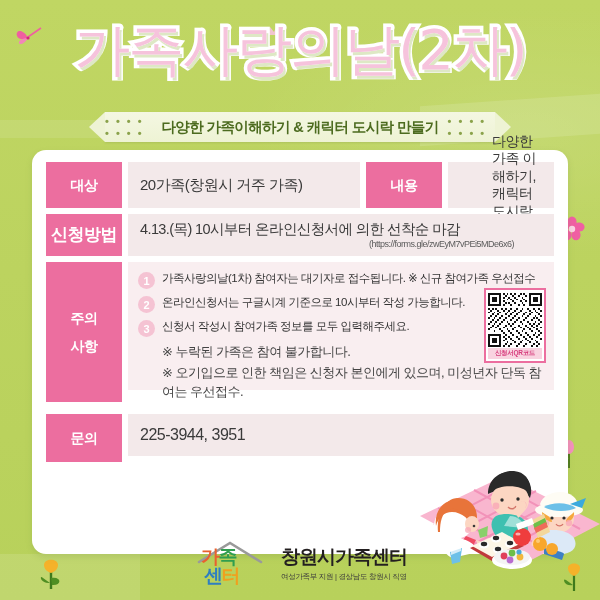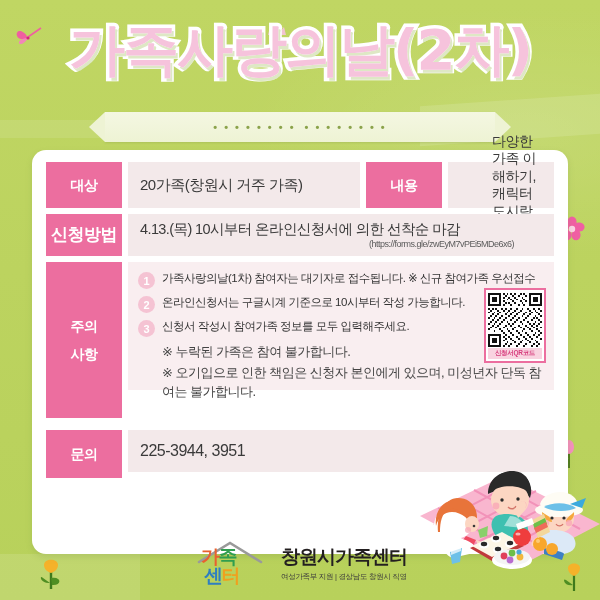--- a/index.html
+++ b/index.html
@@ -31,21 +31,21 @@
              background: rgba(255,255,255,0.12); }
 
   
   .title-wrap {
     position: absolute; left: 0; top: 22px; width: 600px;
     text-align: center;
   }
   .title {
     display: inline-block;
     font-family: "DejaVu Sans", sans-serif;
-    font-size: 56px; font-weight: bold;
+    font-size: 56px; font-weight: normal;
     letter-spacing: -2px;
     color: #f6c3dc;
     line-height: 1.0;
     -webkit-text-stroke: 7px #ffffff;
     paint-order: stroke fill;
     text-shadow:
       0 0 0 #fff,
       2px 3px 0 rgba(160,190,90,0.35);
     text-align: right;
   }
@@ -115,21 +115,21 @@
 
   .row.apply .val { flex: 1 1 auto; height: 42px;
                     flex-direction: column; align-items: stretch;
                     justify-content: center; }
   .apply-main { font-size: 14.5px; letter-spacing: -0.6px; }
   .apply-url  { font-size: 9px; color: #5b5b5b; text-align: right;
                 padding-right: 28px; margin-top: 1px; }
 
   
   .row.notes { align-items: stretch; }
-  .row.notes .lbl { height: 156px; flex-direction: column; gap: 12px; }
+  .row.notes .lbl { height: 140px; flex-direction: column; gap: 12px; }
   .notes-body {
     background: #f9eef0; flex: 1 1 auto; height: 128px;
     position: relative; padding: 9px 10px 6px 10px;
   }
   .note {
     display: flex; align-items: flex-start; gap: 7px;
     margin-bottom: 6px;
   }
   .num {
     flex: 0 0 17px; width: 17px; height: 17px; border-radius: 50%;
@@ -219,20 +219,21 @@
   <svg class="deco crown" viewBox="0 0 22 12">
     <path d="M2 11 L4 3 L8 8 L11 1 L14 8 L18 3 L20 11 Z" fill="#f6c3dc" opacity="0.9"></path>
   </svg>
 
   <div class="title-wrap">
     <span class="title">가족사랑의날(2차)</span>
   </div>
 
   <div class="ribbon">
     <span class="ribbon-dots">• • • • • • • •</span>
+    <span class="ribbon-text">다양한 가족이해하기 &amp; 캐릭터 도시락 만들기</span>
     <span class="ribbon-dots">• • • • • • • •</span>
   </div>
 
   <svg class="deco flower-r" viewBox="0 0 28 28">
     <g fill="#f05fa3">
       <ellipse cx="14" cy="7" rx="4.6" ry="5.6"></ellipse>
       <ellipse cx="21" cy="12" rx="5.6" ry="4.6"></ellipse>
       <ellipse cx="18" cy="20" rx="4.6" ry="5.2"></ellipse>
       <ellipse cx="9" cy="20" rx="4.6" ry="5.2"></ellipse>
       <ellipse cx="6" cy="12" rx="5.4" ry="4.6"></ellipse>
@@ -294,21 +295,21 @@
           </div>
           <div class="note">
             <span class="num">2</span>
             <span class="note-txt">온라인신청서는 구글시계 기준으로 10시부터 작성 가능합니다.</span>
           </div>
           <div class="note">
             <span class="num">3</span>
             <span class="note-txt">신청서 작성시 참여가족 정보를 모두 입력해주세요.</span>
           </div>
           <div class="note-sub">※ 누락된 가족은 참여 불가합니다.</div>
-          <div class="note-sub">※ 오기입으로 인한 책임은 신청자 본인에게 있으며, 미성년자 단독 참여는 불가합니다.</div>
+          <div class="note-sub">※ 오기입으로 인한 책임은 신청자 본인에게 있으며, 미성년자 단독 참여는 우선접수.</div>
 
           <div class="qr-box">
             <svg class="qr-img" viewBox="0 0 29 29" shape-rendering="crispEdges">
               <rect width="29" height="29" fill="#ffffff"></rect>
               <g fill="#111111">
                 <rect x="0" y="0" width="7" height="1"></rect>
                   <rect x="0" y="6" width="7" height="1"></rect>
                 <rect x="0" y="0" width="1" height="7"></rect>
                   <rect x="6" y="0" width="1" height="7"></rect>
                 <rect x="2" y="2" width="3" height="3"></rect>

